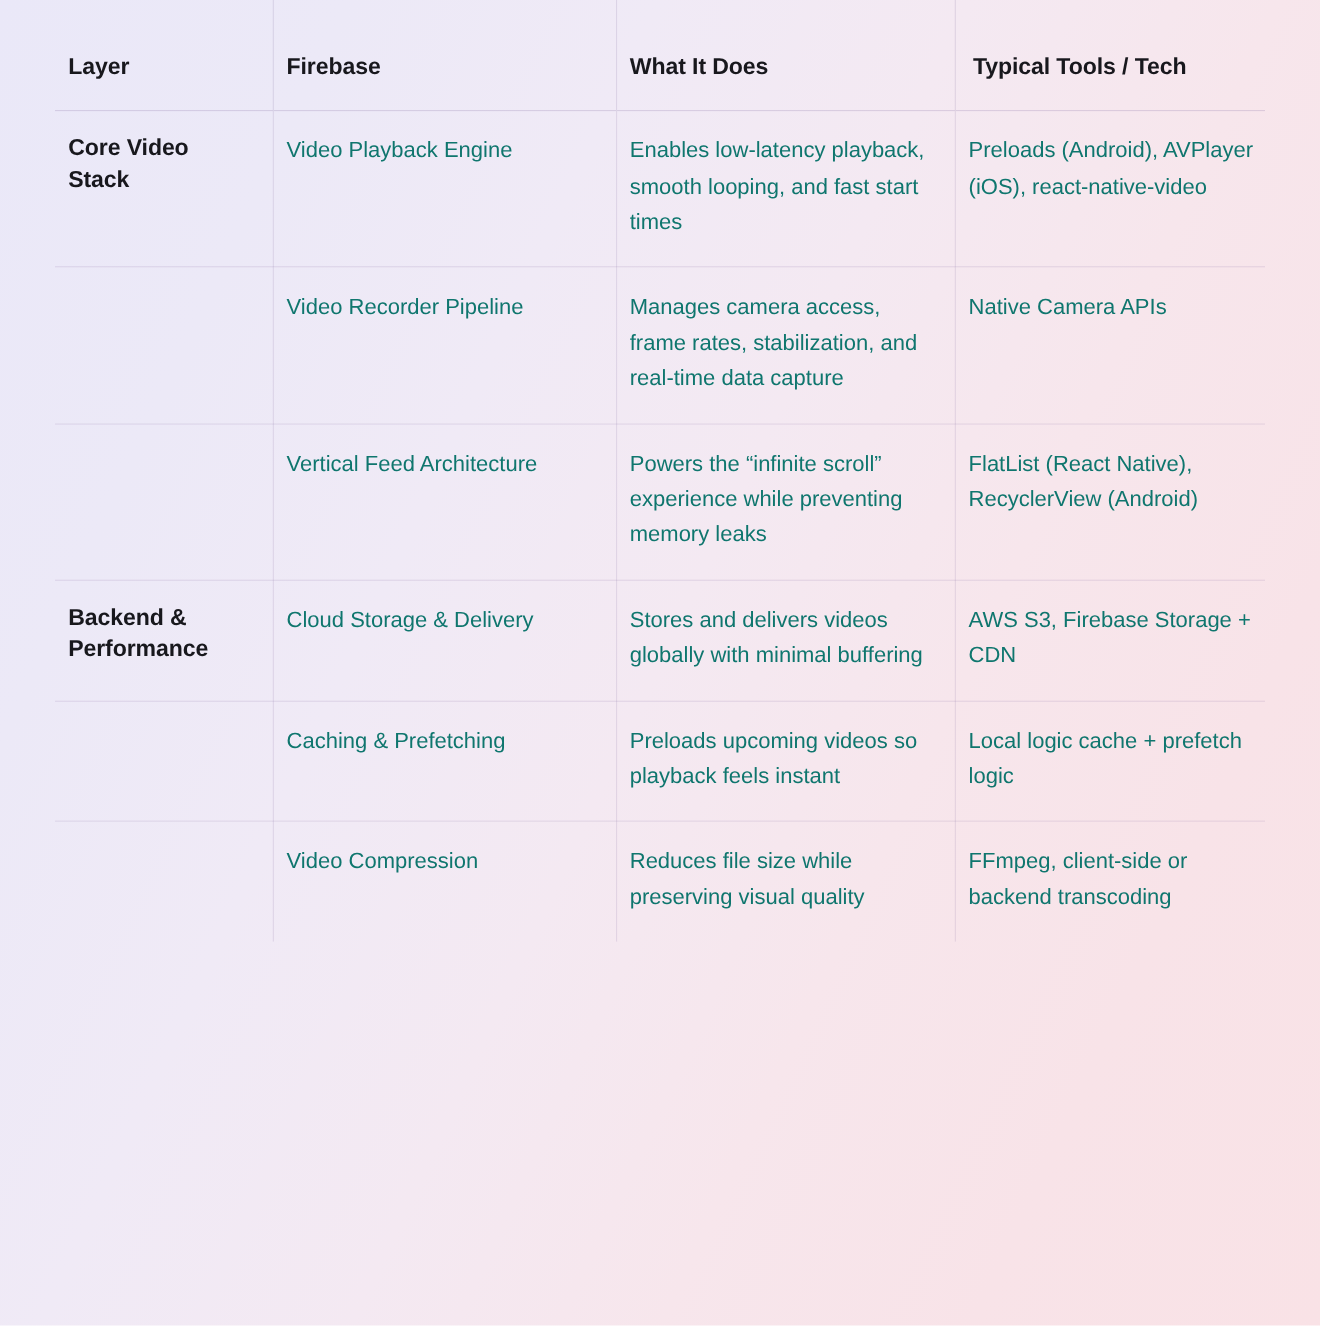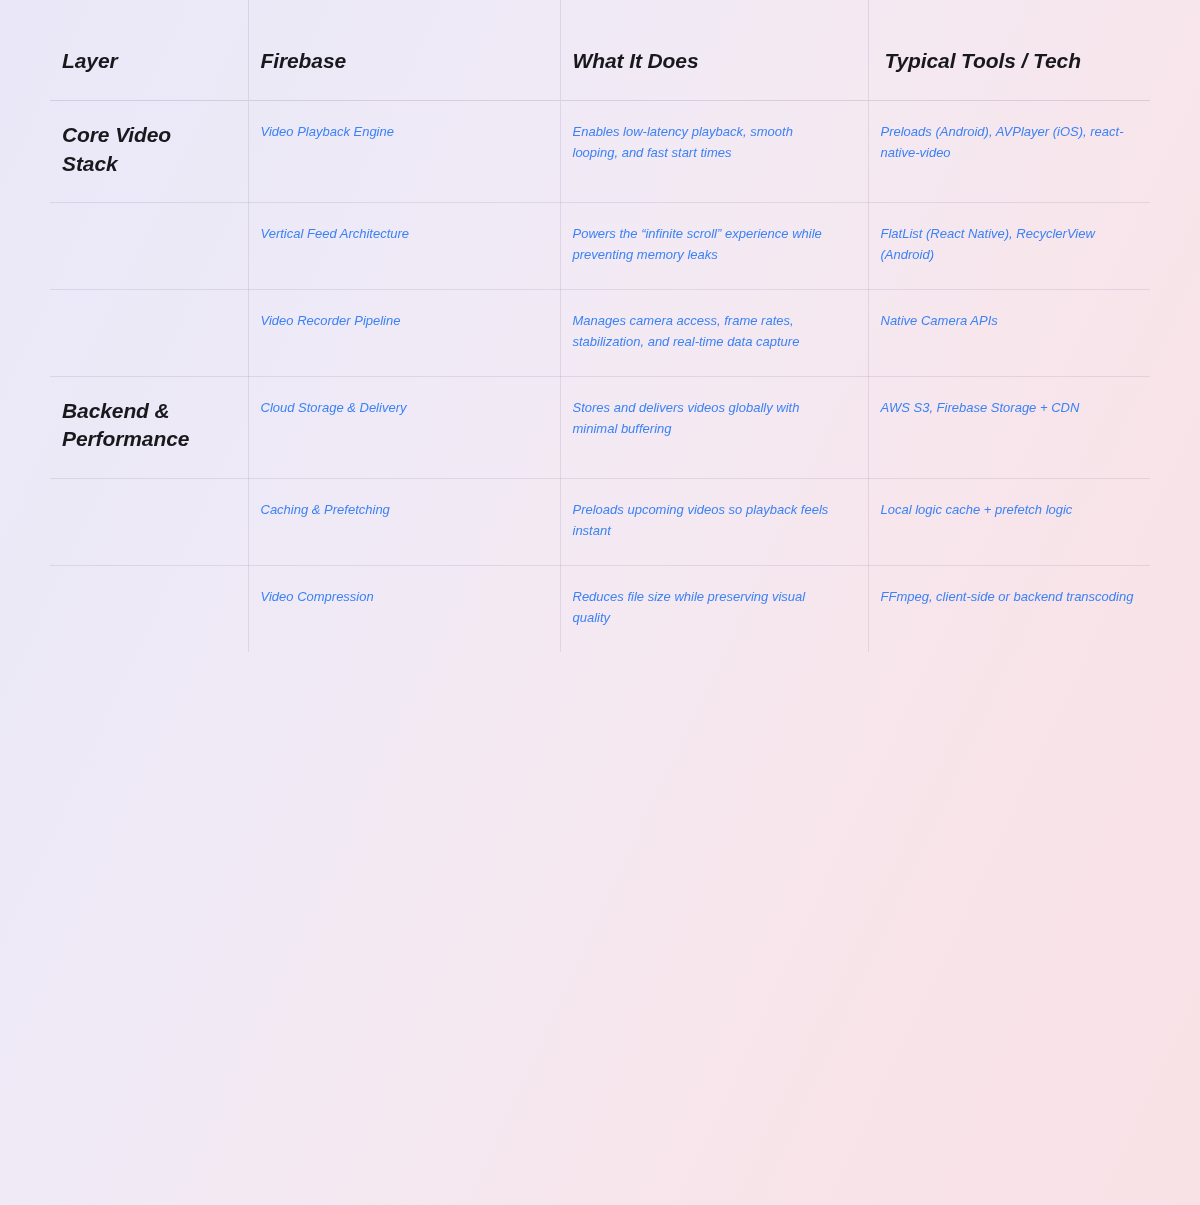--- a/index.html
+++ b/index.html
@@ -22,21 +22,20 @@
     color: #1b1b1f;
     -webkit-font-smoothing: antialiased;
     overflow: hidden;
   }
 
   .table-wrap {
     width: 1100px;
     height: 1205px;
     padding: 0 50px;
     position: relative;
-    font-style: italic;
   }
 
   table.arch-table {
     width: 1100px;
     border-collapse: collapse;
     table-layout: fixed;
     margin-top: 0;
   }
 
   col.c-layer     { width: 198px; }
@@ -55,23 +54,23 @@
     border-right: 1px solid rgba(150,130,175,0.22);
     line-height: 1.25;
   }
   thead th:last-child { border-right: none; padding-right: 8px; padding-left: 16px; }
   thead th:first-child { padding-left: 12px; }
 
   thead tr { border-bottom: 1px solid rgba(150,130,175,0.28); }
 
   tbody td {
     vertical-align: top;
-    font-size: 13px;
+    font-size: 20px;
     line-height: 1.62;
-    color: #3b82f6;
+    color: #0f766e;
     padding: 20px 26px 24px 12px;
     border-right: 1px solid rgba(150,130,175,0.20);
     border-bottom: 1px solid rgba(150,130,175,0.20);
   }
   tbody td:last-child { border-right: none; padding-right: 10px; }
   tbody td:first-child { padding-left: 12px; }
 
   tbody tr:last-child td { border-bottom: none; }
 
   td.layer-cell {
@@ -125,41 +124,41 @@
           </td>
           <td>
             <span class="cell-text">Preloads (Android), AVPlayer (iOS), react-native-video</span>
           </td>
         </tr>
         <tr>
           <td class="layer-cell layer-empty">
             <span class="cell-text"></span>
           </td>
           <td>
+            <span class="cell-text">Video Recorder Pipeline</span>
+          </td>
+          <td>
+            <span class="cell-text">Manages camera access, frame rates, stabilization, and real-time data capture</span>
+          </td>
+          <td>
+            <span class="cell-text">Native Camera APIs</span>
+          </td>
+        </tr>
+        <tr>
+          <td class="layer-cell layer-empty">
+            <span class="cell-text"></span>
+          </td>
+          <td>
             <span class="cell-text">Vertical Feed Architecture</span>
           </td>
           <td>
             <span class="cell-text">Powers the “infinite scroll” experience while preventing memory leaks</span>
           </td>
           <td>
             <span class="cell-text">FlatList (React Native), RecyclerView (Android)</span>
-          </td>
-        </tr>
-        <tr>
-          <td class="layer-cell layer-empty">
-            <span class="cell-text"></span>
-          </td>
-          <td>
-            <span class="cell-text">Video Recorder Pipeline</span>
-          </td>
-          <td>
-            <span class="cell-text">Manages camera access, frame rates, stabilization, and real-time data capture</span>
-          </td>
-          <td>
-            <span class="cell-text">Native Camera APIs</span>
           </td>
         </tr>
         <tr class="group-start">
           <td class="layer-cell">
             <span class="cell-text">Backend &amp; Performance</span>
           </td>
           <td>
             <span class="cell-text">Cloud Storage &amp; Delivery</span>
           </td>
           <td>

